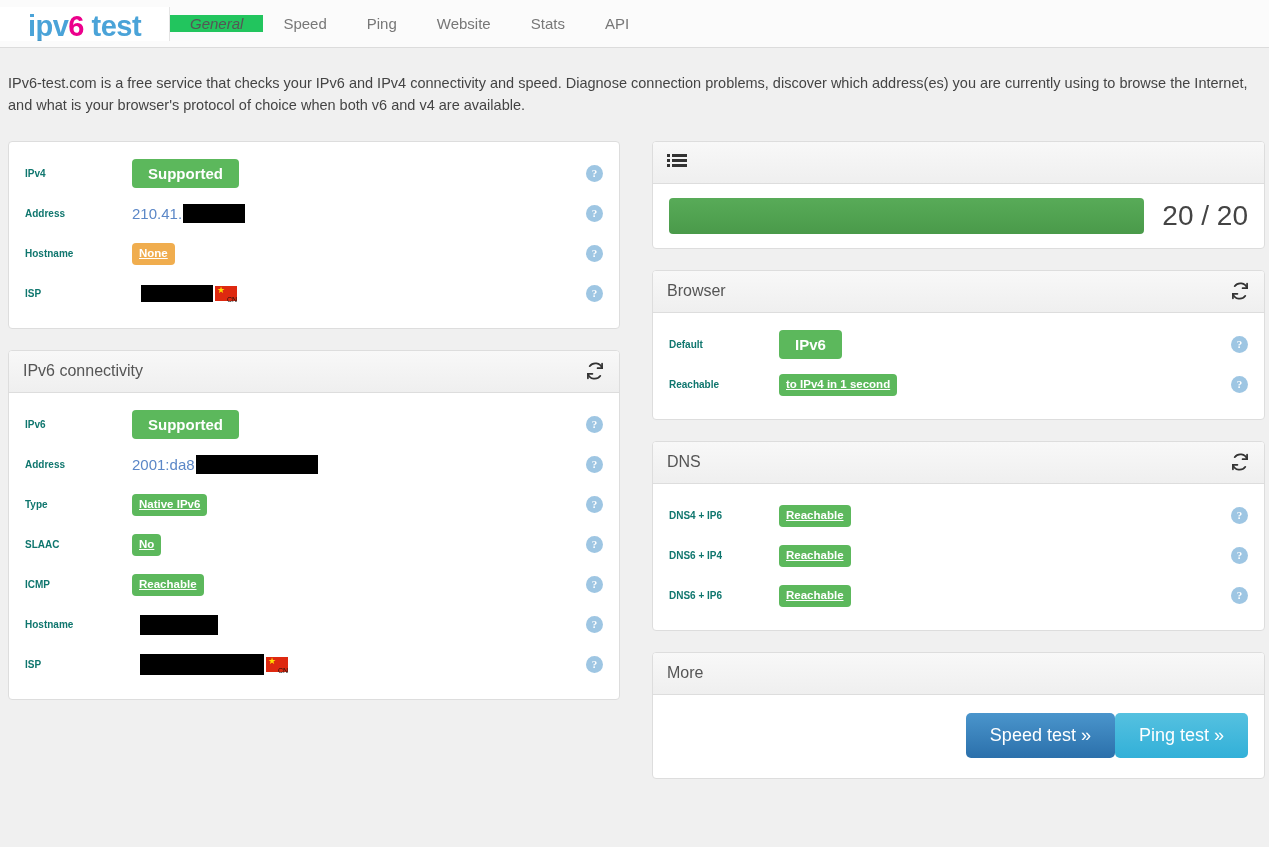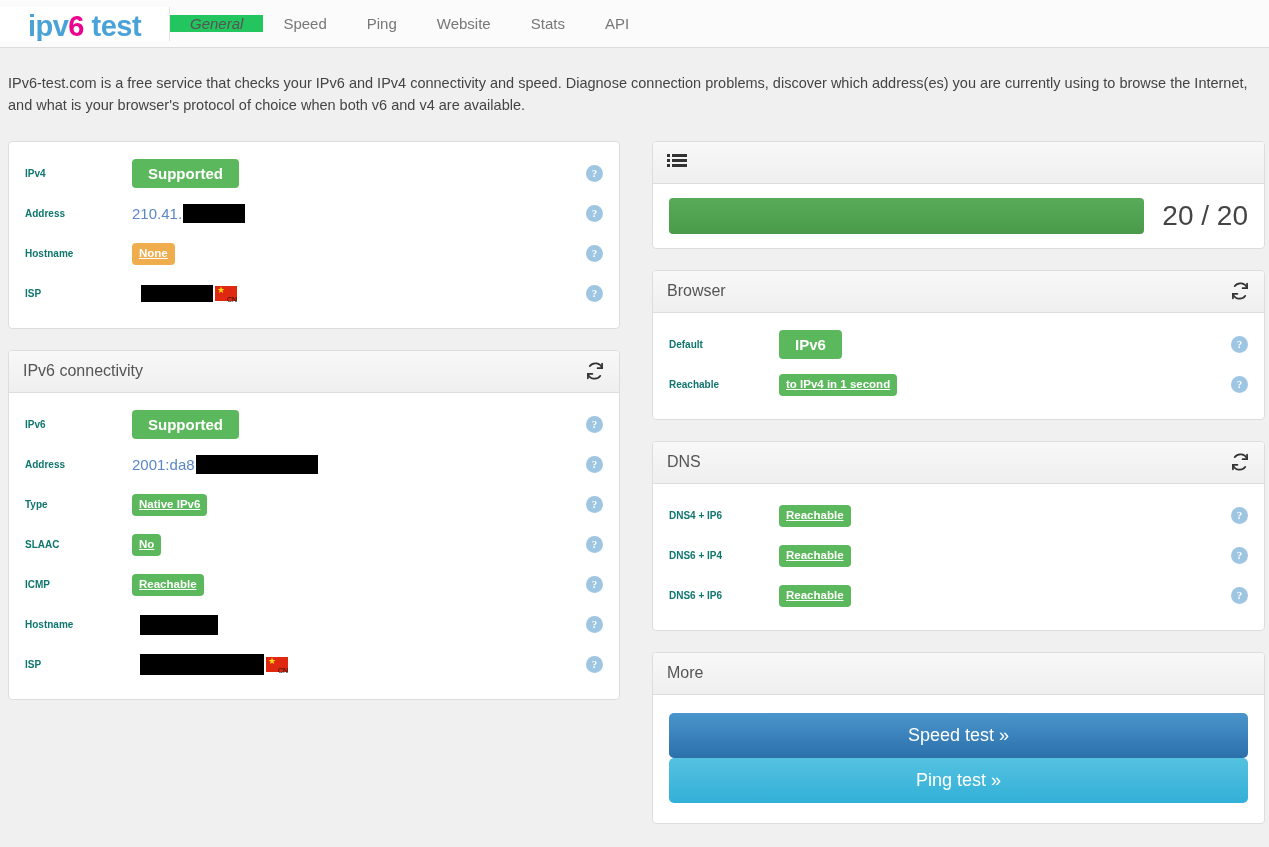--- a/index.html
+++ b/index.html
@@ -228,22 +228,21 @@
     font-size: 28px;
     color: #444;
     white-space: nowrap;
     font-weight: normal;
   }
 
   
   .more-body {
     padding: 18px 16px 20px 16px;
     display: flex;
-    justify-content: space-between;
-    flex-direction: column;
+    justify-content: flex-end;
   }
   .btn {
     border: none;
     border-radius: 5px;
     color: #fff;
     font-size: 18px;
     padding: 12px 24px;
     cursor: pointer;
     font-family: "Liberation Sans", sans-serif;
   }

